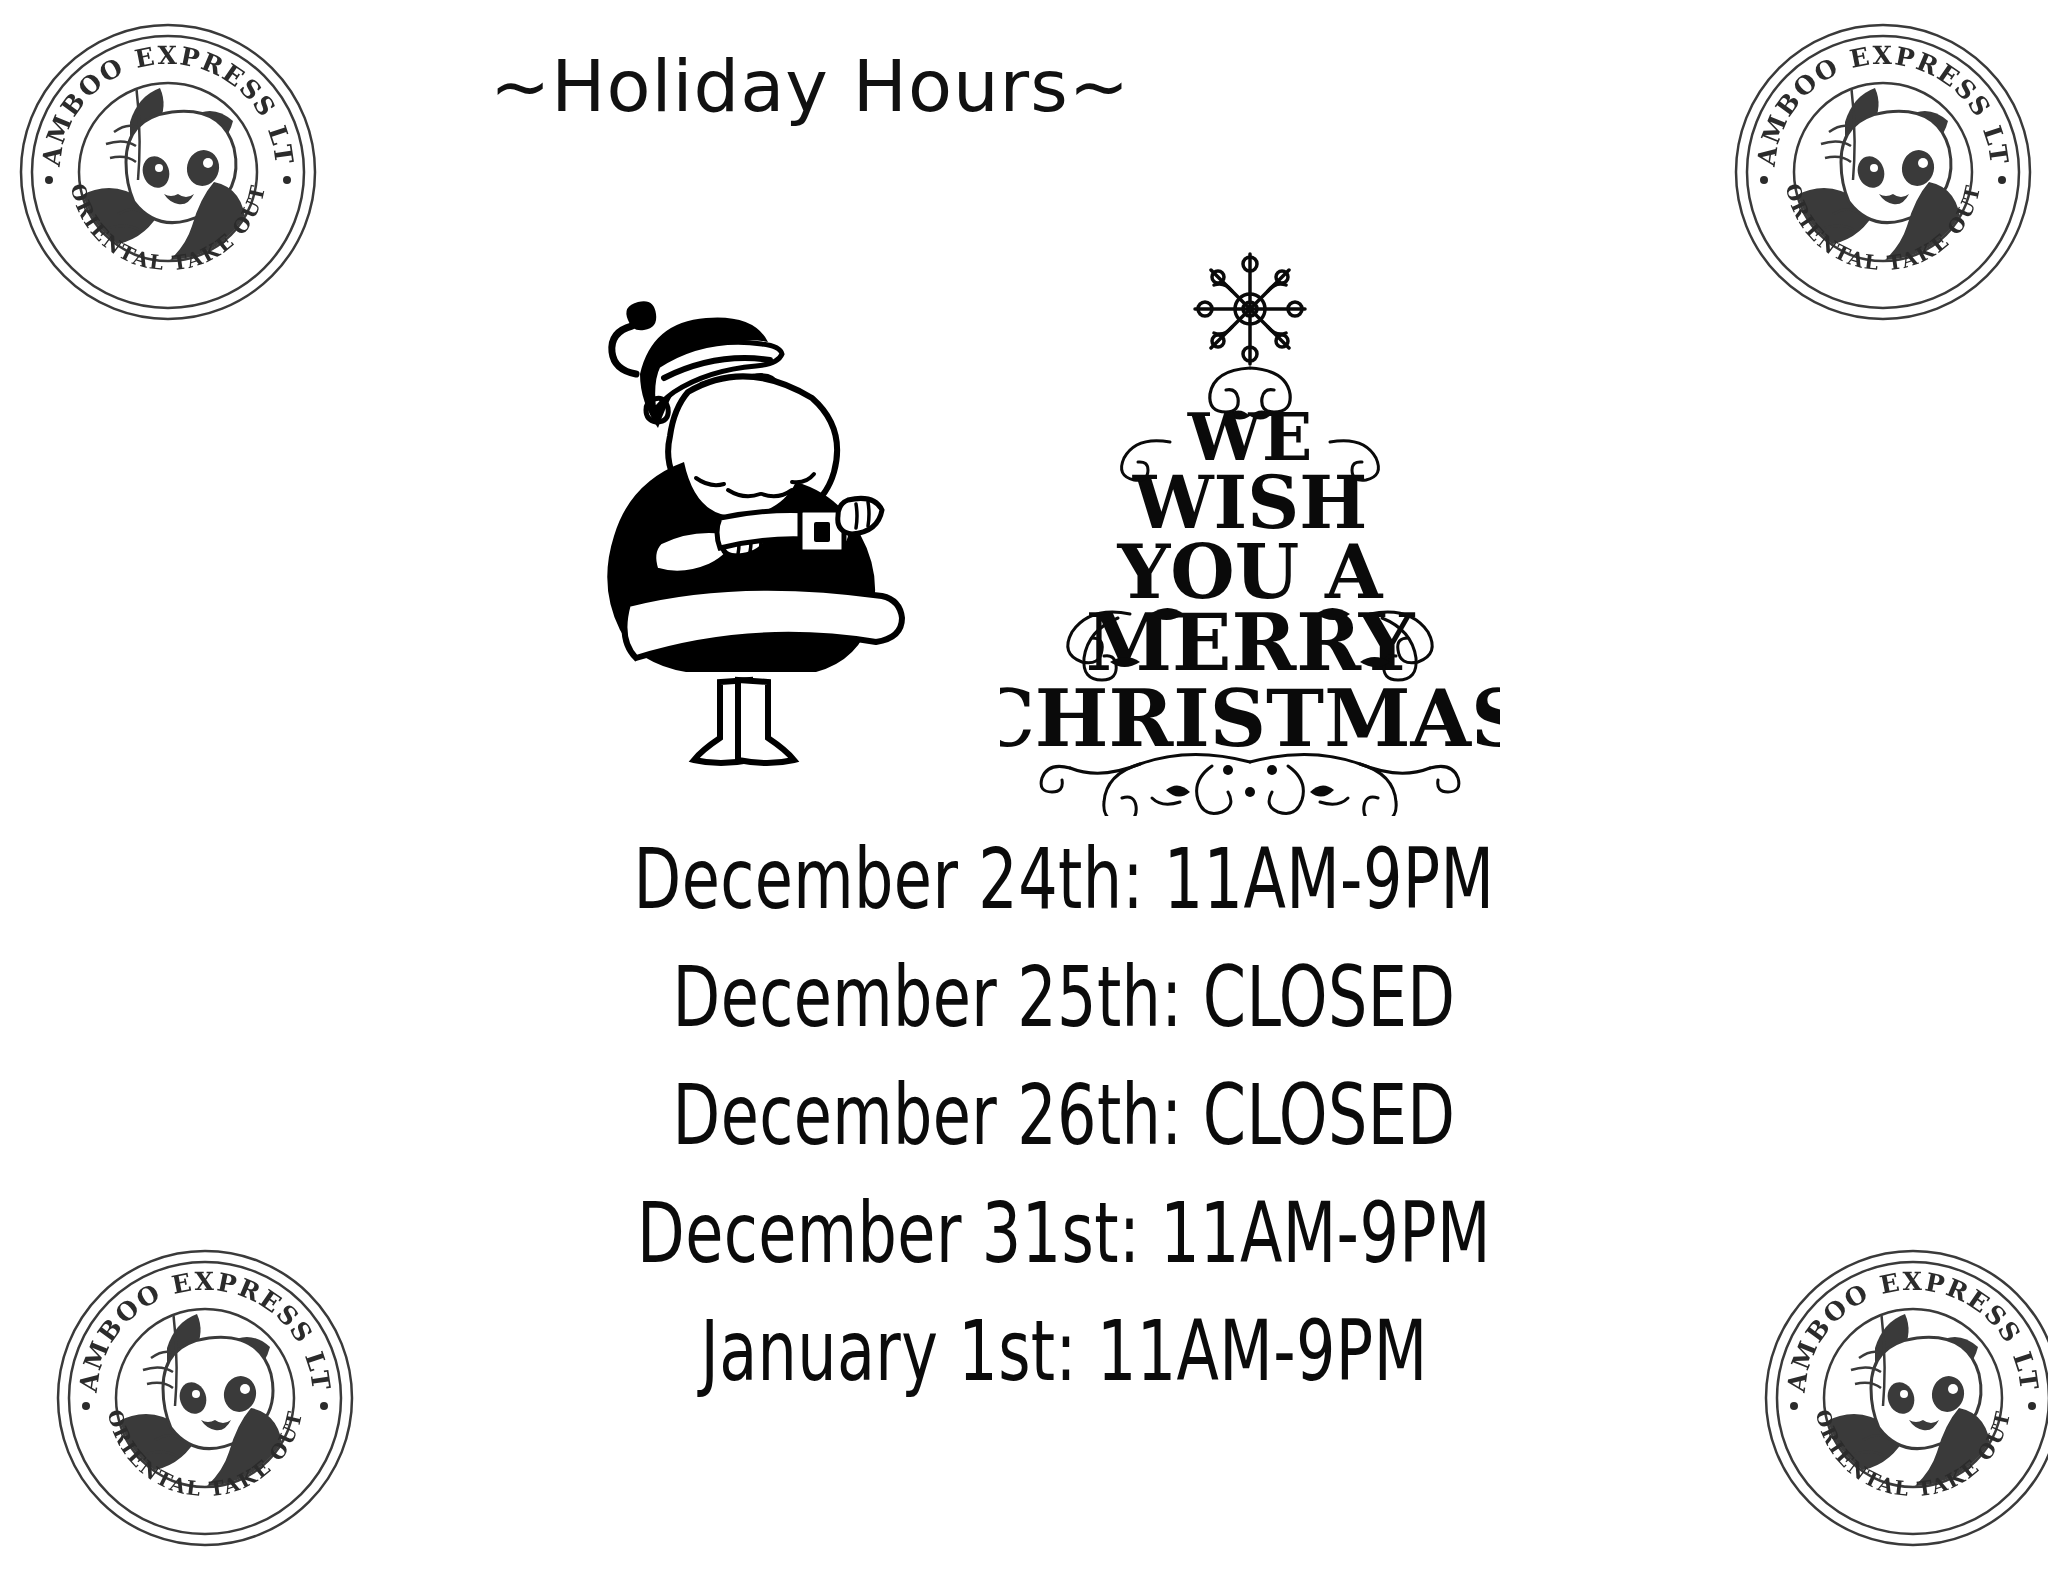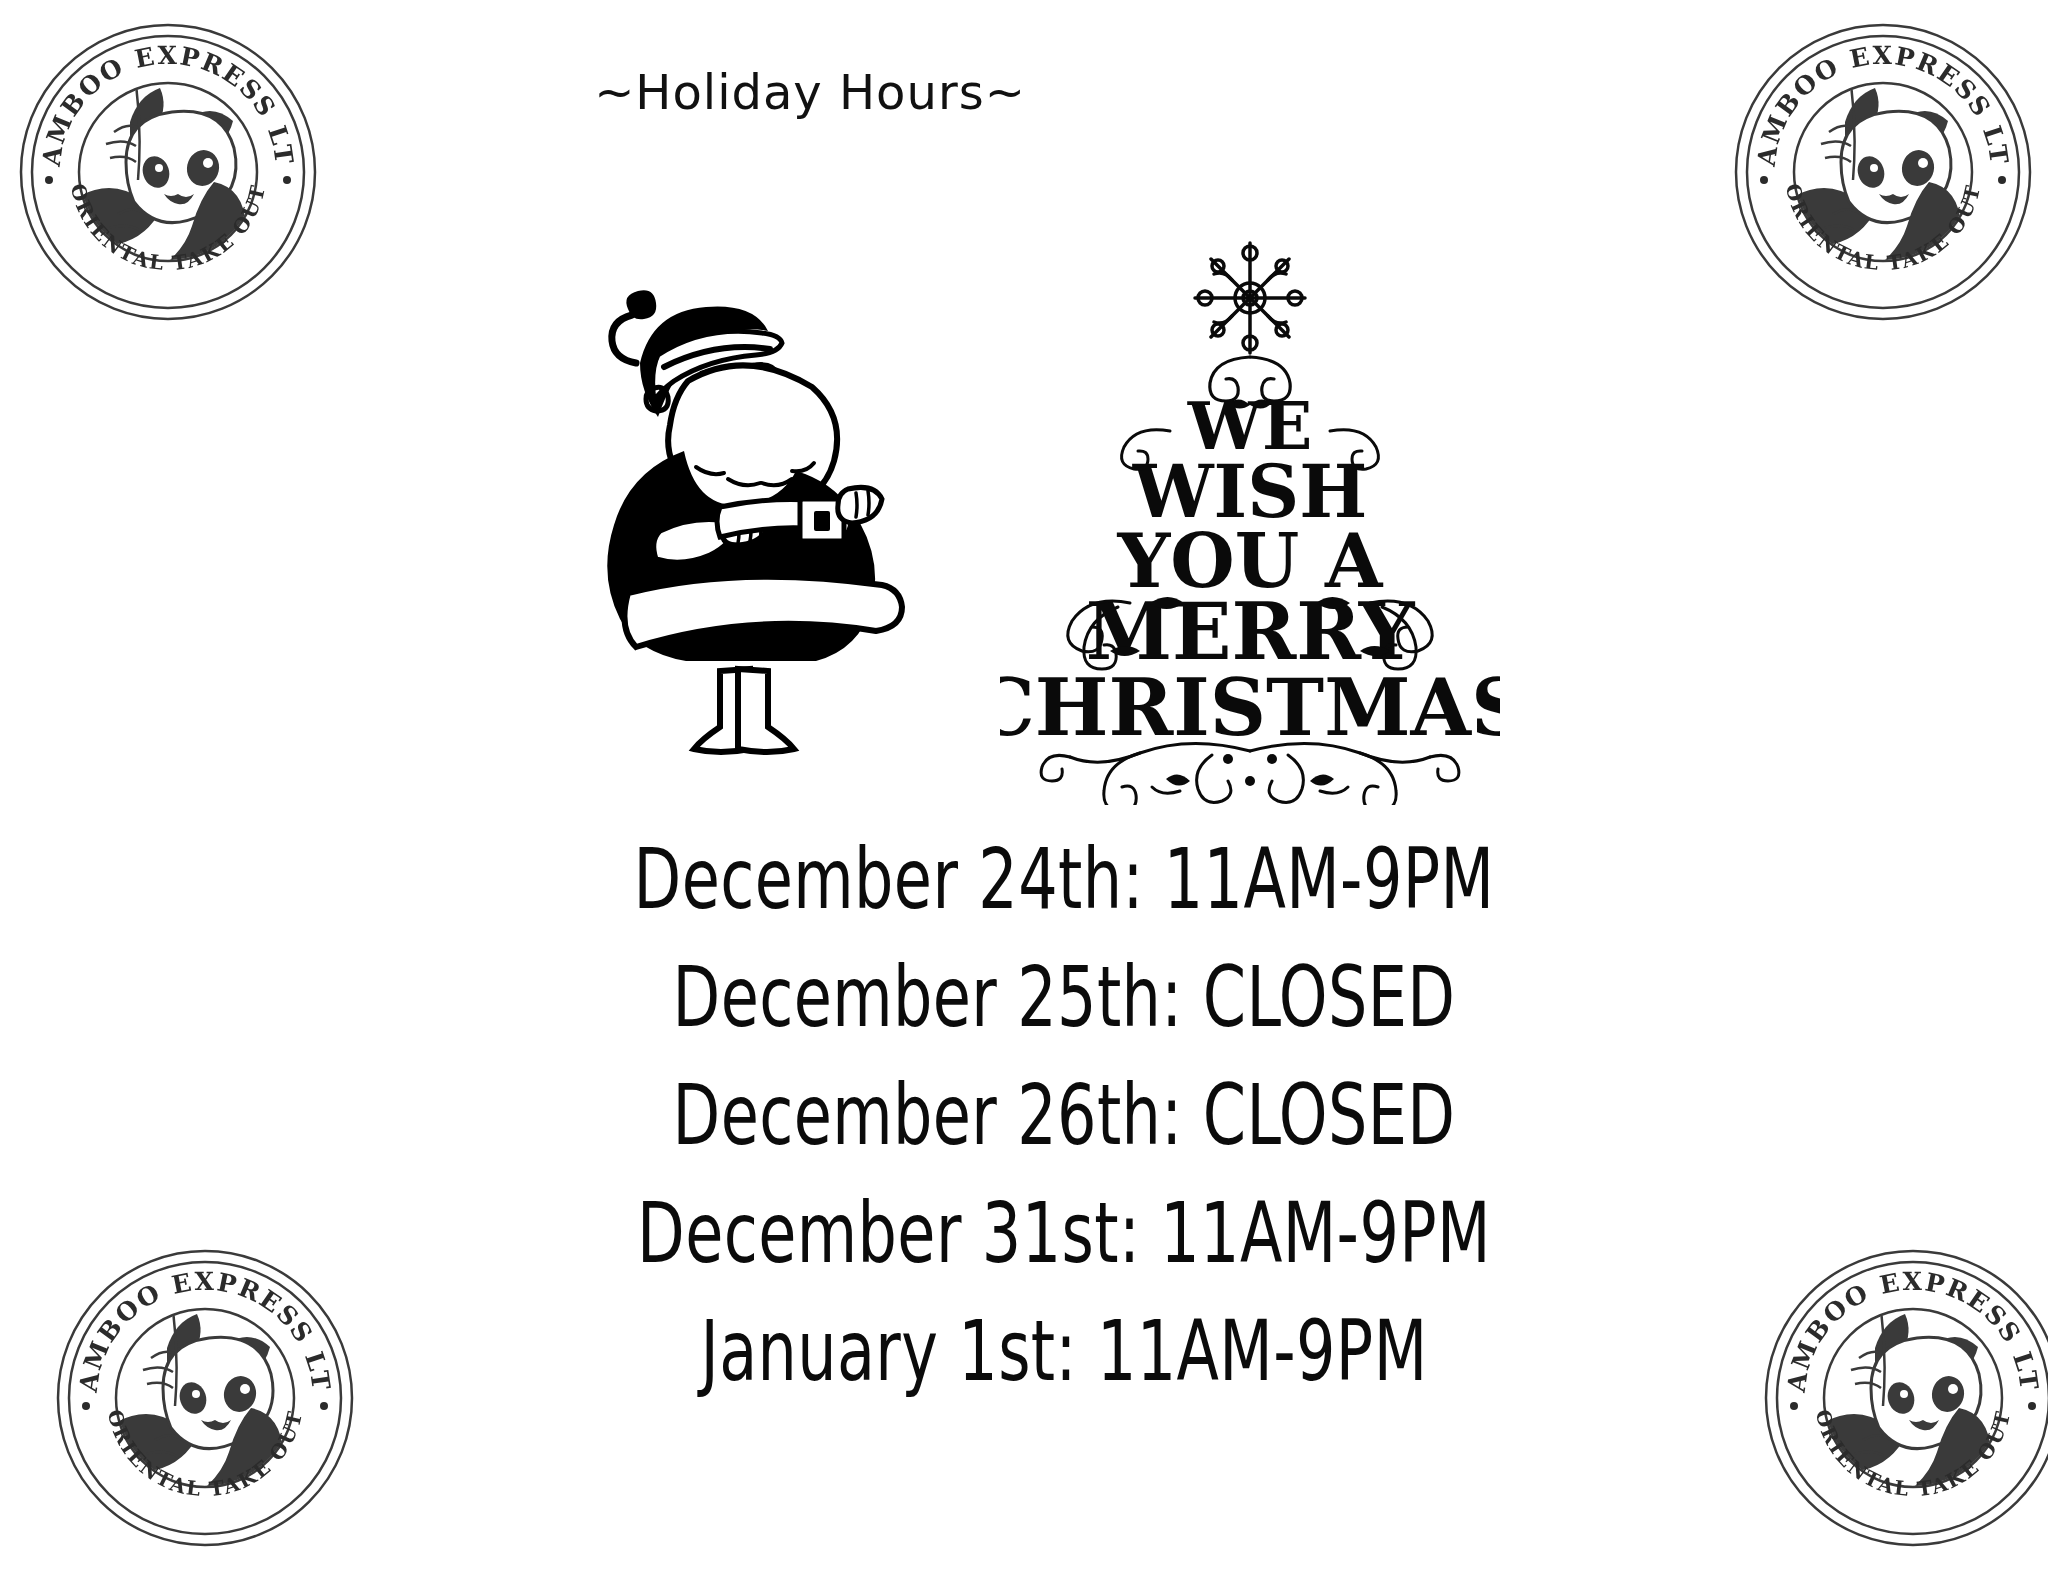--- a/index.html
+++ b/index.html
@@ -26,35 +26,35 @@
 
   .logo-tl { left: 18px;   top: 22px;  }
   .logo-tr { left: 1733px; top: 22px;  }
   .logo-bl { left: 55px;   top: 1248px;}
   .logo-br { left: 1763px; top: 1248px;}
 
   
   .title {
     position: absolute;
     left: 0;
-    top: 64px;
+    top: 44px;
     width: 1620px;
     text-align: center;
     font-family: "DejaVu Sans", sans-serif;
-    font-size: 48px;
+    font-size: 72px;
     font-weight: 400;
     letter-spacing: 1px;
     color: #111111;
   }
 
   
   .art-row {
     position: absolute;
     left: 0;
-    top: 245px;
+    top: 256px;
     width: 2048px;
     height: 570px;
   }
   .santa {
     position: absolute;
     left: 592px;
     top: 18px;
     width: 330px;
     height: 500px;
   }

